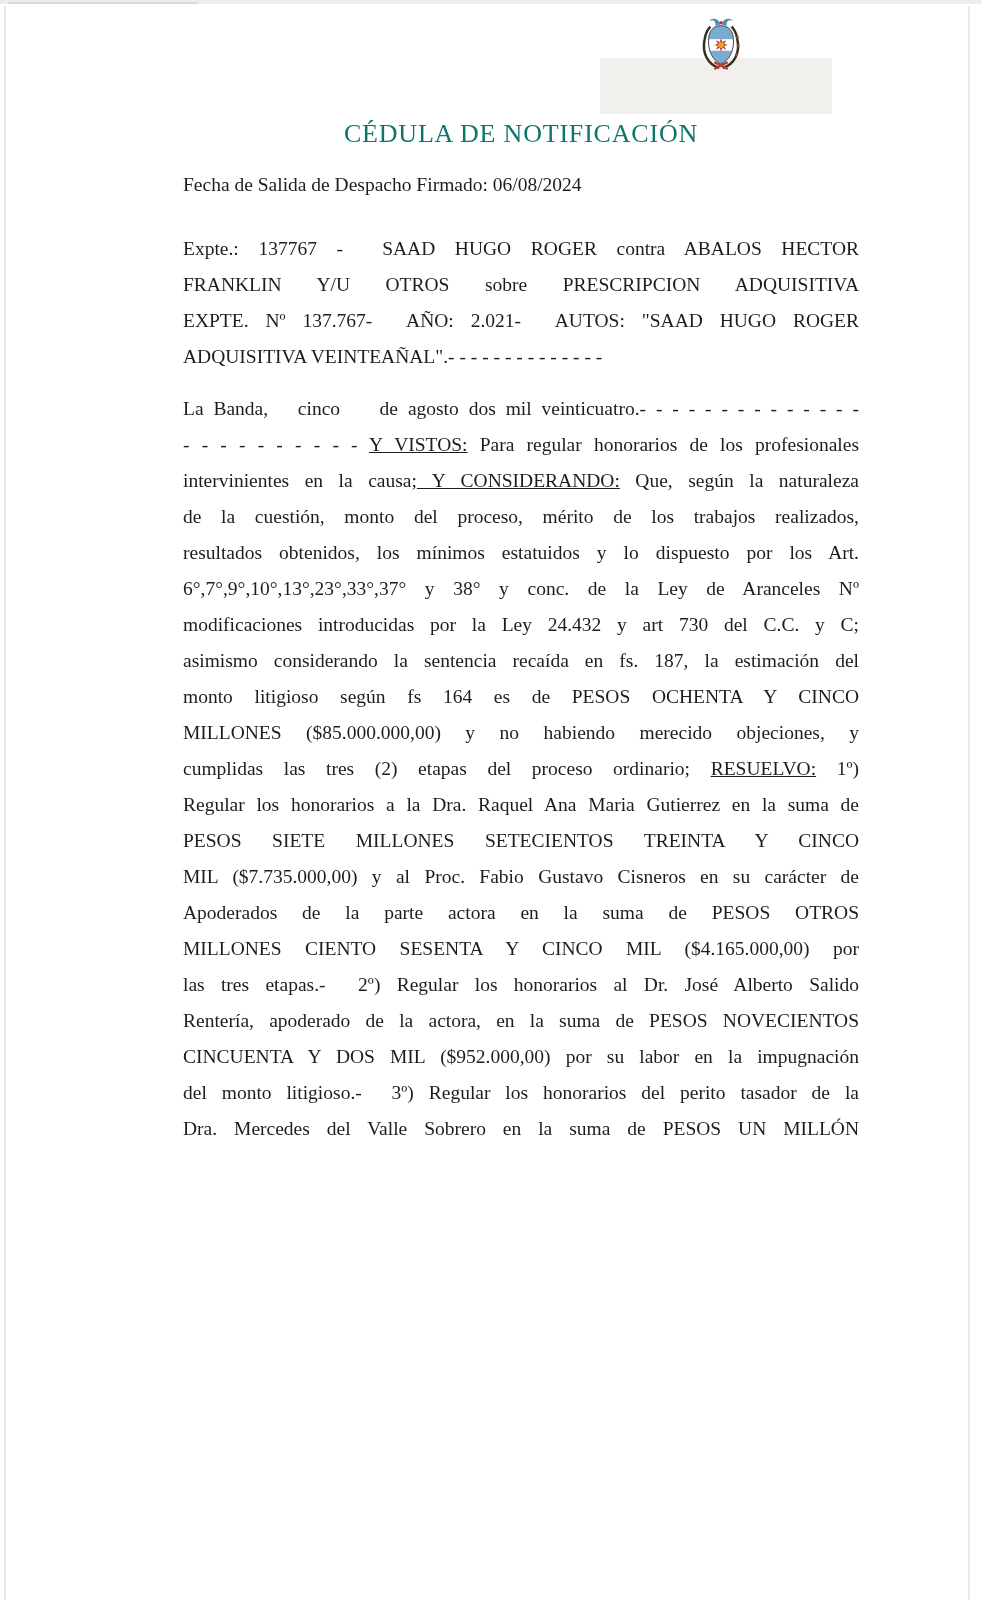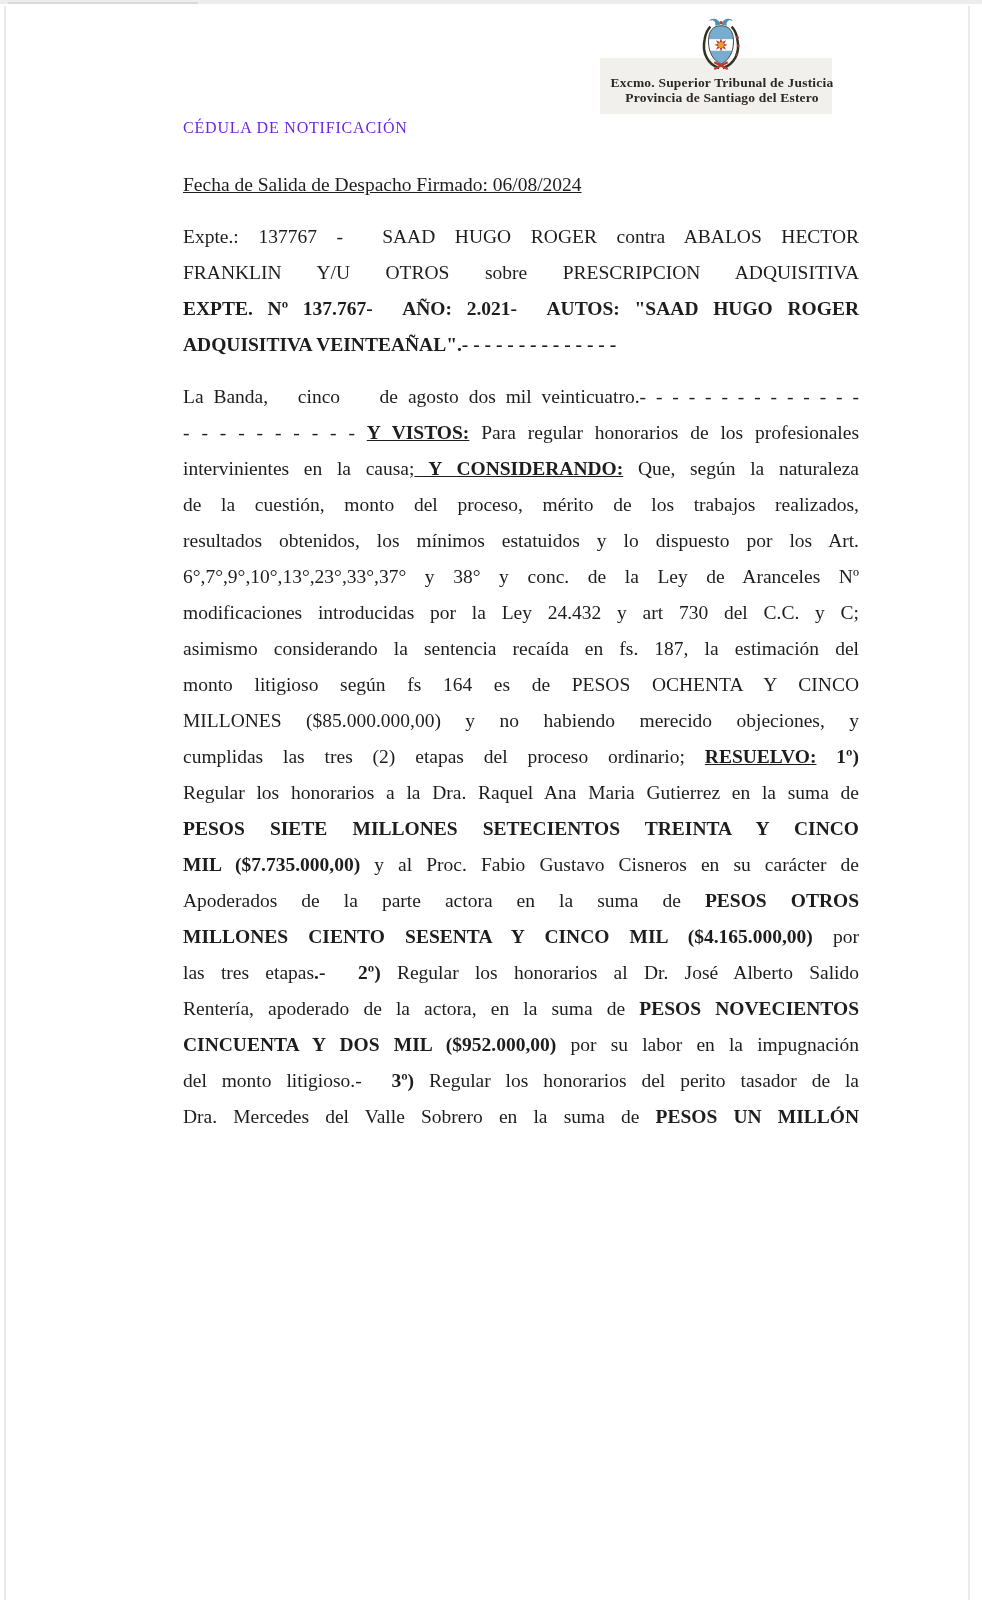--- a/index.html
+++ b/index.html
@@ -6,30 +6,30 @@
   .page{position:relative;width:982px;height:1600px;background:#ffffff;overflow:hidden;
         font-family:"Liberation Serif","DejaVu Serif",serif;color:#1d1d1d;}
   .edge-top{position:absolute;left:0;top:0;width:982px;height:4px;background:#ededed;}
   .edge-top-dark{position:absolute;left:8px;top:2px;width:190px;height:2px;background:#dadada;}
   .edge-left{position:absolute;left:4px;top:6px;width:2px;height:1594px;background:#eaeaea;}
   .edge-right{position:absolute;left:968px;top:6px;width:2px;height:1594px;background:#eaeaea;}
   .letterhead-bg{position:absolute;left:600px;top:58px;width:232px;height:56px;background:#f2f0ec;}
   .crest{position:absolute;left:696px;top:16px;width:50px;height:56px;}
   .letterhead{position:absolute;left:586px;top:75px;width:272px;text-align:center;
               font-weight:bold;font-size:13.5px;line-height:15px;color:#2c2824;letter-spacing:.2px;}
-  .title{position:absolute;left:183px;top:119px;width:676px;
-         font-size:16px;letter-spacing:.8px;color:#6d28d9;}
+  .title{position:absolute;left:183px;top:119px;width:676px;text-align:center;
+         font-size:26px;letter-spacing:.8px;color:#0f766e;}
   .doc{position:absolute;left:183px;top:167px;width:676px;font-size:19.5px;line-height:36px;}
   .para{margin:0;}
-  .doc .para:nth-child(1){margin-bottom:16px;text-decoration:underline;}
+  .doc .para:nth-child(1){margin-bottom:28px;}
   .doc .para:nth-child(2){}
   .doc .para:nth-child(3){margin-bottom:16px;}
   .line{text-align:left;}
   .line.j{text-align:justify;text-align-last:justify;}
-  .doc span.b{font-weight:bold;}
+  .doc span.b{font-weight:normal;}
   .doc span.u{text-decoration:underline;}
 </style>
 </head>
 <body>
 
 <div class="page">
 
   <div class="edge-top"></div>
   <div class="edge-top-dark"></div>
   <div class="edge-left"></div>
@@ -55,24 +55,20 @@
       <path d="M26 10 C34 10 39 15 39 26 C39 38 34 46 26 50 C18 46 13 38 13 26 C13 15 18 10 26 10 Z"></path>
     </clipPath>
     <path d="M26 10 C34 10 39 15 39 26 C39 38 34 46 26 50 C18 46 13 38 13 26 C13 15 18 10 26 10 Z" fill="#79add0"></path>
     <rect x="12" y="24" width="28" height="12" clip-path="url(#shieldClip)" fill="#ffffff"></rect>
     <path d="M26 10 C34 10 39 15 39 26 C39 38 34 46 26 50 C18 46 13 38 13 26 C13 15 18 10 26 10 Z" fill="none" stroke-width="1" stroke="#444444"></path>
 
     <polygon points="33,30 29.3,31.2 31.3,34.9 27.4,33 26,37 24.6,33 20.7,34.9 22.7,31.2 19,30 22.7,28.8 20.7,25.1 24.6,27 26,23 27.4,27 31.3,25.1 29.3,28.8" fill="#c0392b"></polygon>
     <circle cx="26" cy="30" r="3.1" fill="#e8a02c"></circle>
   </svg>
 
-  <div class="letterhead">
-    <div>Excmo. Superior Tribunal de Justicia</div>
-    <div>Provincia de Santiago del Estero</div>
-  </div>
 
   <div class="title">CÉDULA DE NOTIFICACIÓN</div>
 
   <div class="doc">
       <div class="para">
         <div class="line"><span class="">Fecha de Salida de Despacho Firmado: 06/08/2024</span></div>
       </div>
       <div class="para">
         <div class="line j"><span class="">Expte.: 137767 - &nbsp;SAAD HUGO ROGER contra ABALOS HECTOR</span></div>
         <div class="line j"><span class="">FRANKLIN Y/U OTROS sobre PRESCRIPCION ADQUISITIVA</span></div>

